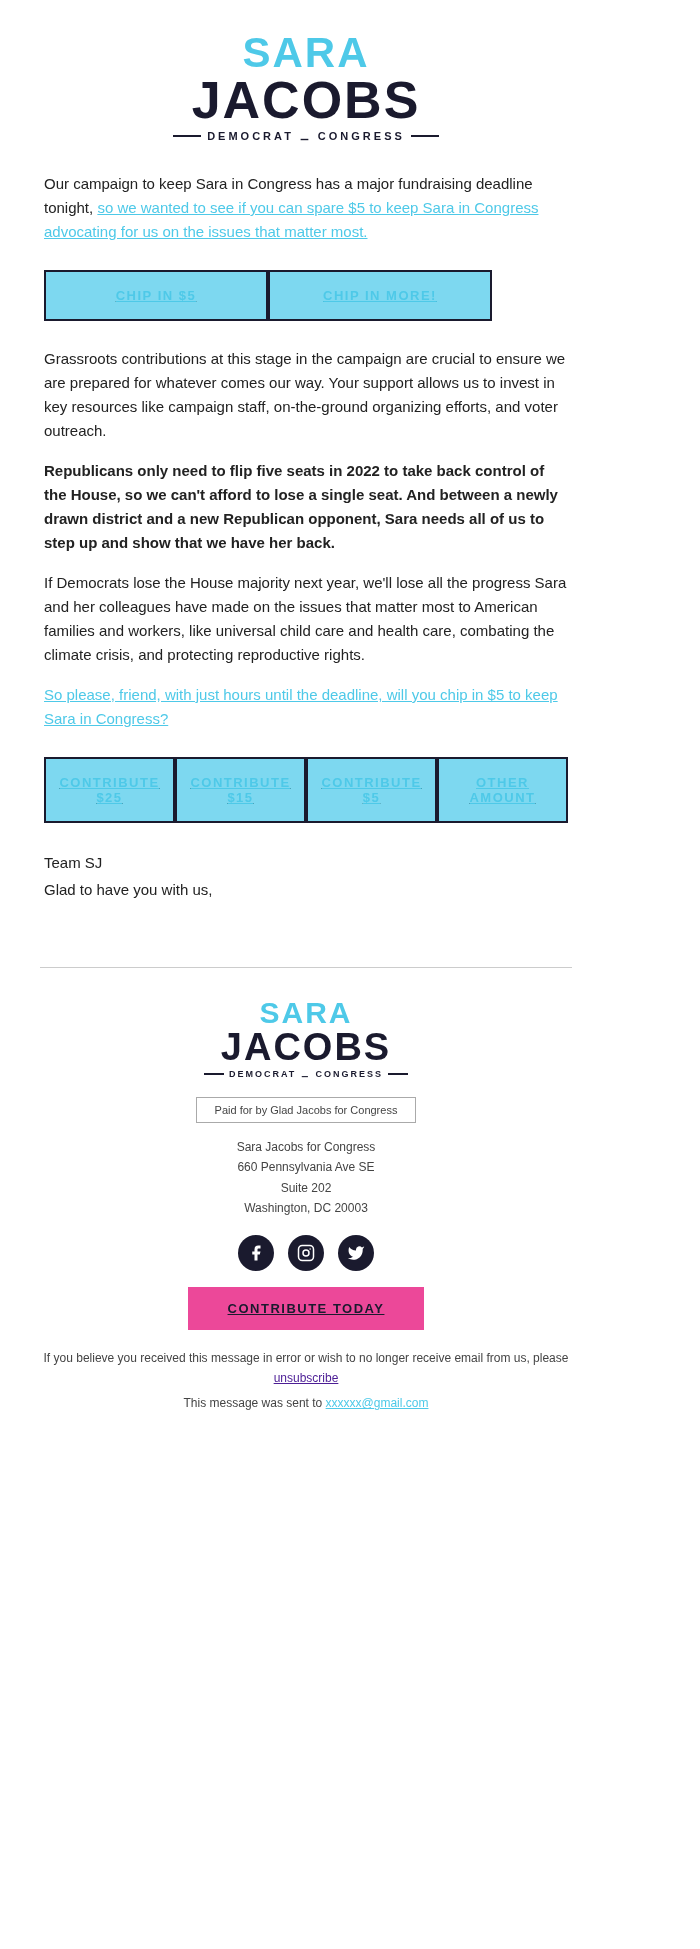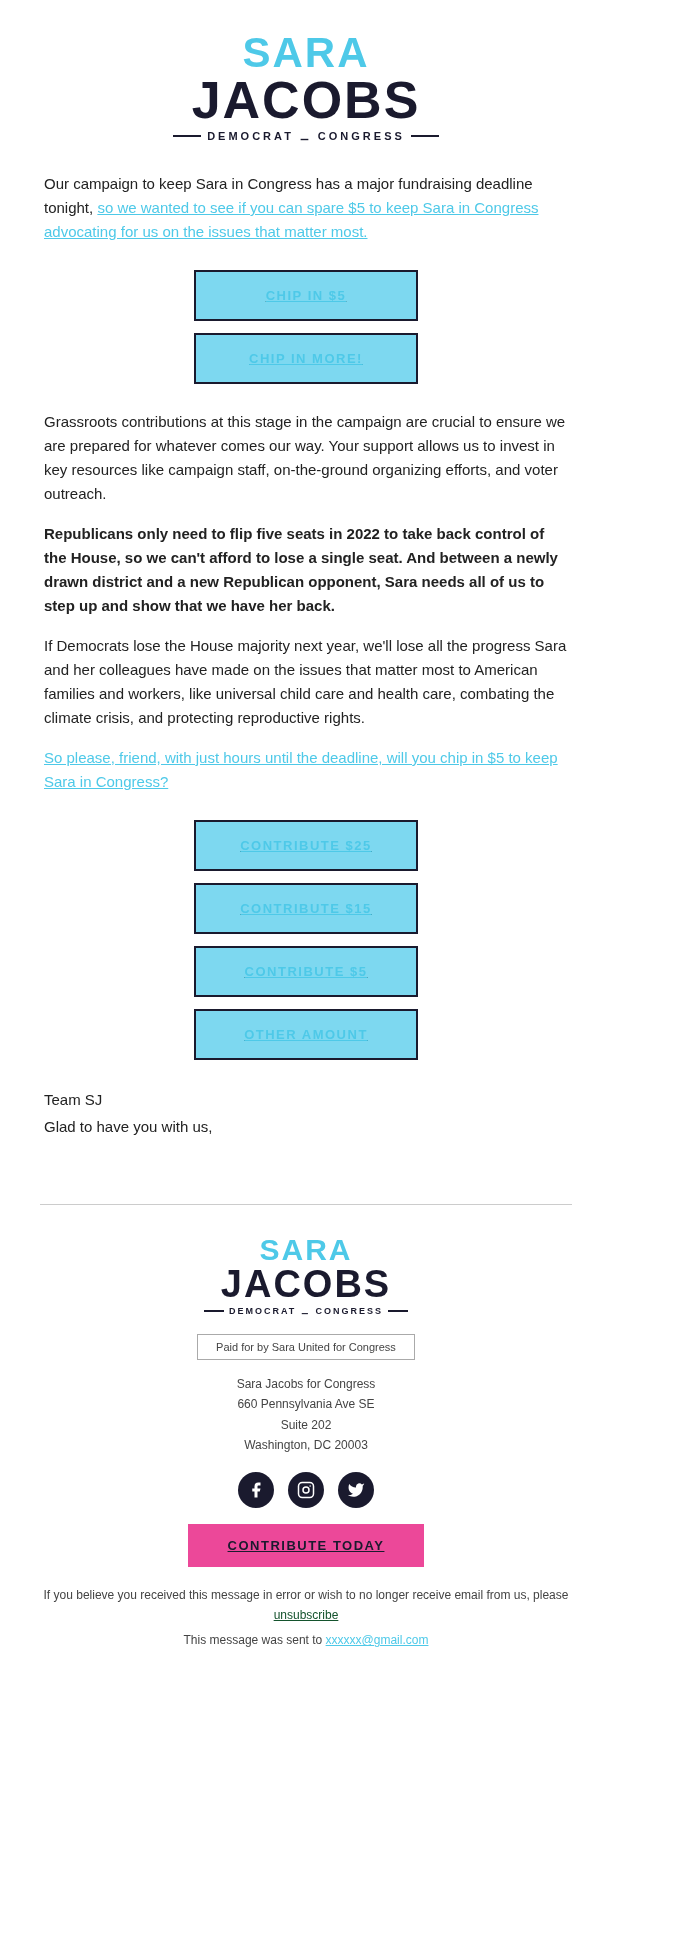--- a/index.html
+++ b/index.html
@@ -68,21 +68,20 @@
     }
     .bold-paragraph {
       font-weight: bold;
       margin-bottom: 16px;
       line-height: 1.6;
       font-size: 15px;
     }
     
     .btn-group {
       display: flex;
-      flex-direction: column;
       align-items: center;
       gap: 0px;
       margin: 20px 0;
       text-decoration: underline;
     }
     .cta-btn {
       display: block;
       width: 224px;
       padding: 16px 10px;
       margin: 6px 0;
@@ -190,21 +189,21 @@
       cursor: pointer;
       margin-bottom: 18px;
     }
     .footer-unsubscribe {
       font-size: 12px;
       color: #444444;
       line-height: 1.7;
       margin-bottom: 8px;
     }
     .footer-unsubscribe a {
-      color: #14532d;
+      color: #4c1d95;
       text-decoration: underline;
     }
     .footer-sent {
       font-size: 12px;
       color: #444444;
     }
     .footer-sent a {
       color: #4ec9e8;
       text-decoration: underline;
     }
@@ -274,21 +273,21 @@
     <div class="footer-logo-dem">
       <span class="line"></span>
       <span>DEMOCRAT</span>
       <span style="font-size:8px;">⚊</span>
       <span>CONGRESS</span>
       <span class="line"></span>
     </div>
 
     <div>
       <div class="paid-for-box">
-        <span>Paid for by Sara United for Congress</span>
+        <span>Paid for by Glad Jacobs for Congress</span>
       </div>
     </div>
 
     <div class="footer-address">
       <div>Sara Jacobs for Congress</div>
       <div>660 Pennsylvania Ave SE</div>
       <div>Suite 202</div>
       <div>Washington, DC 20003</div>
     </div>
 

